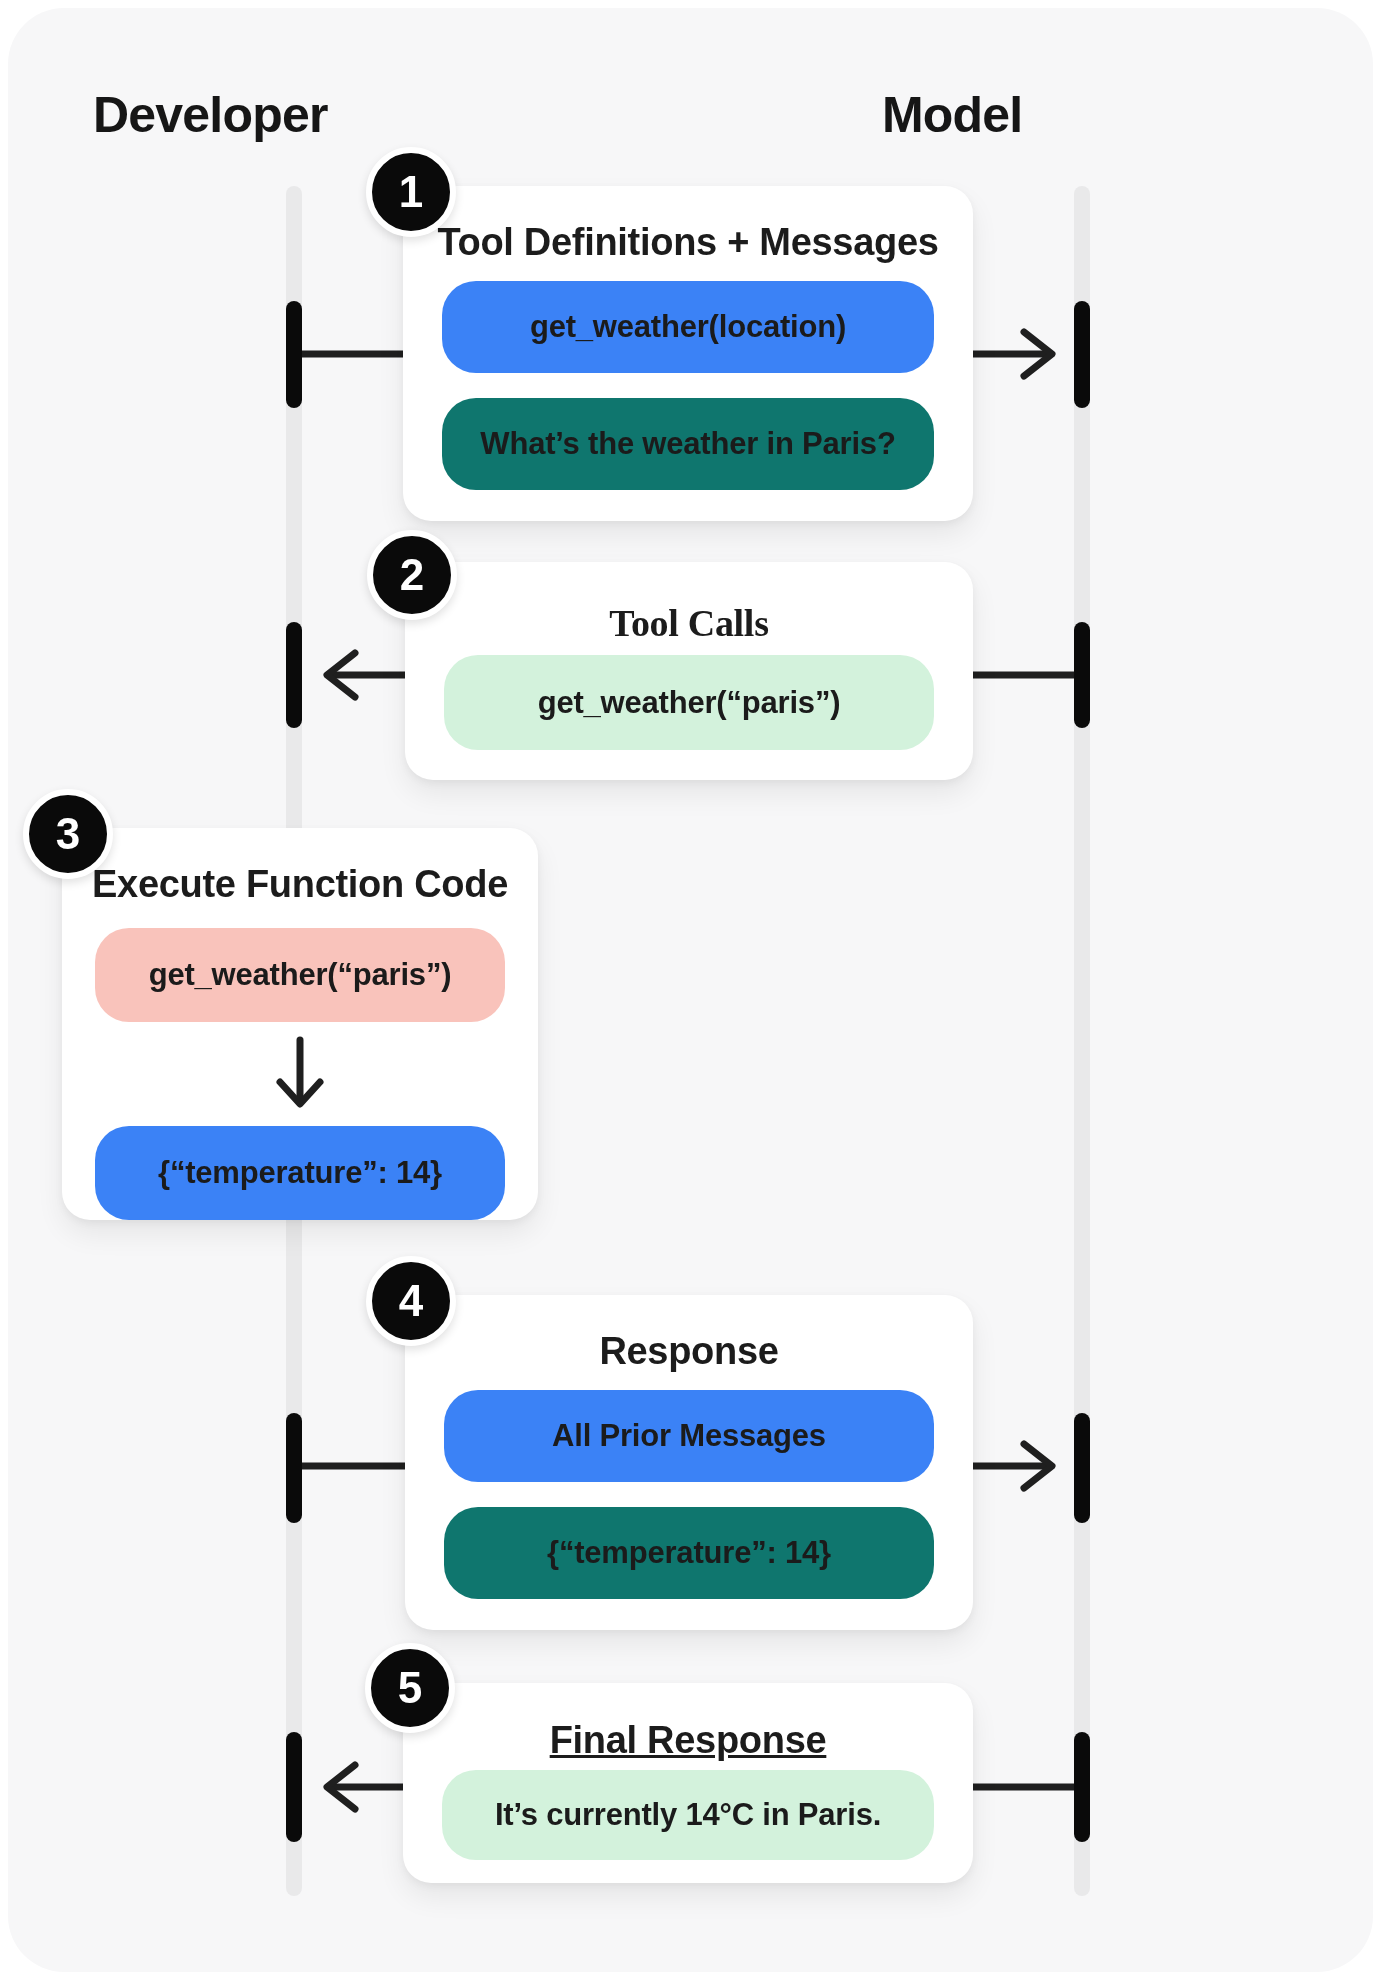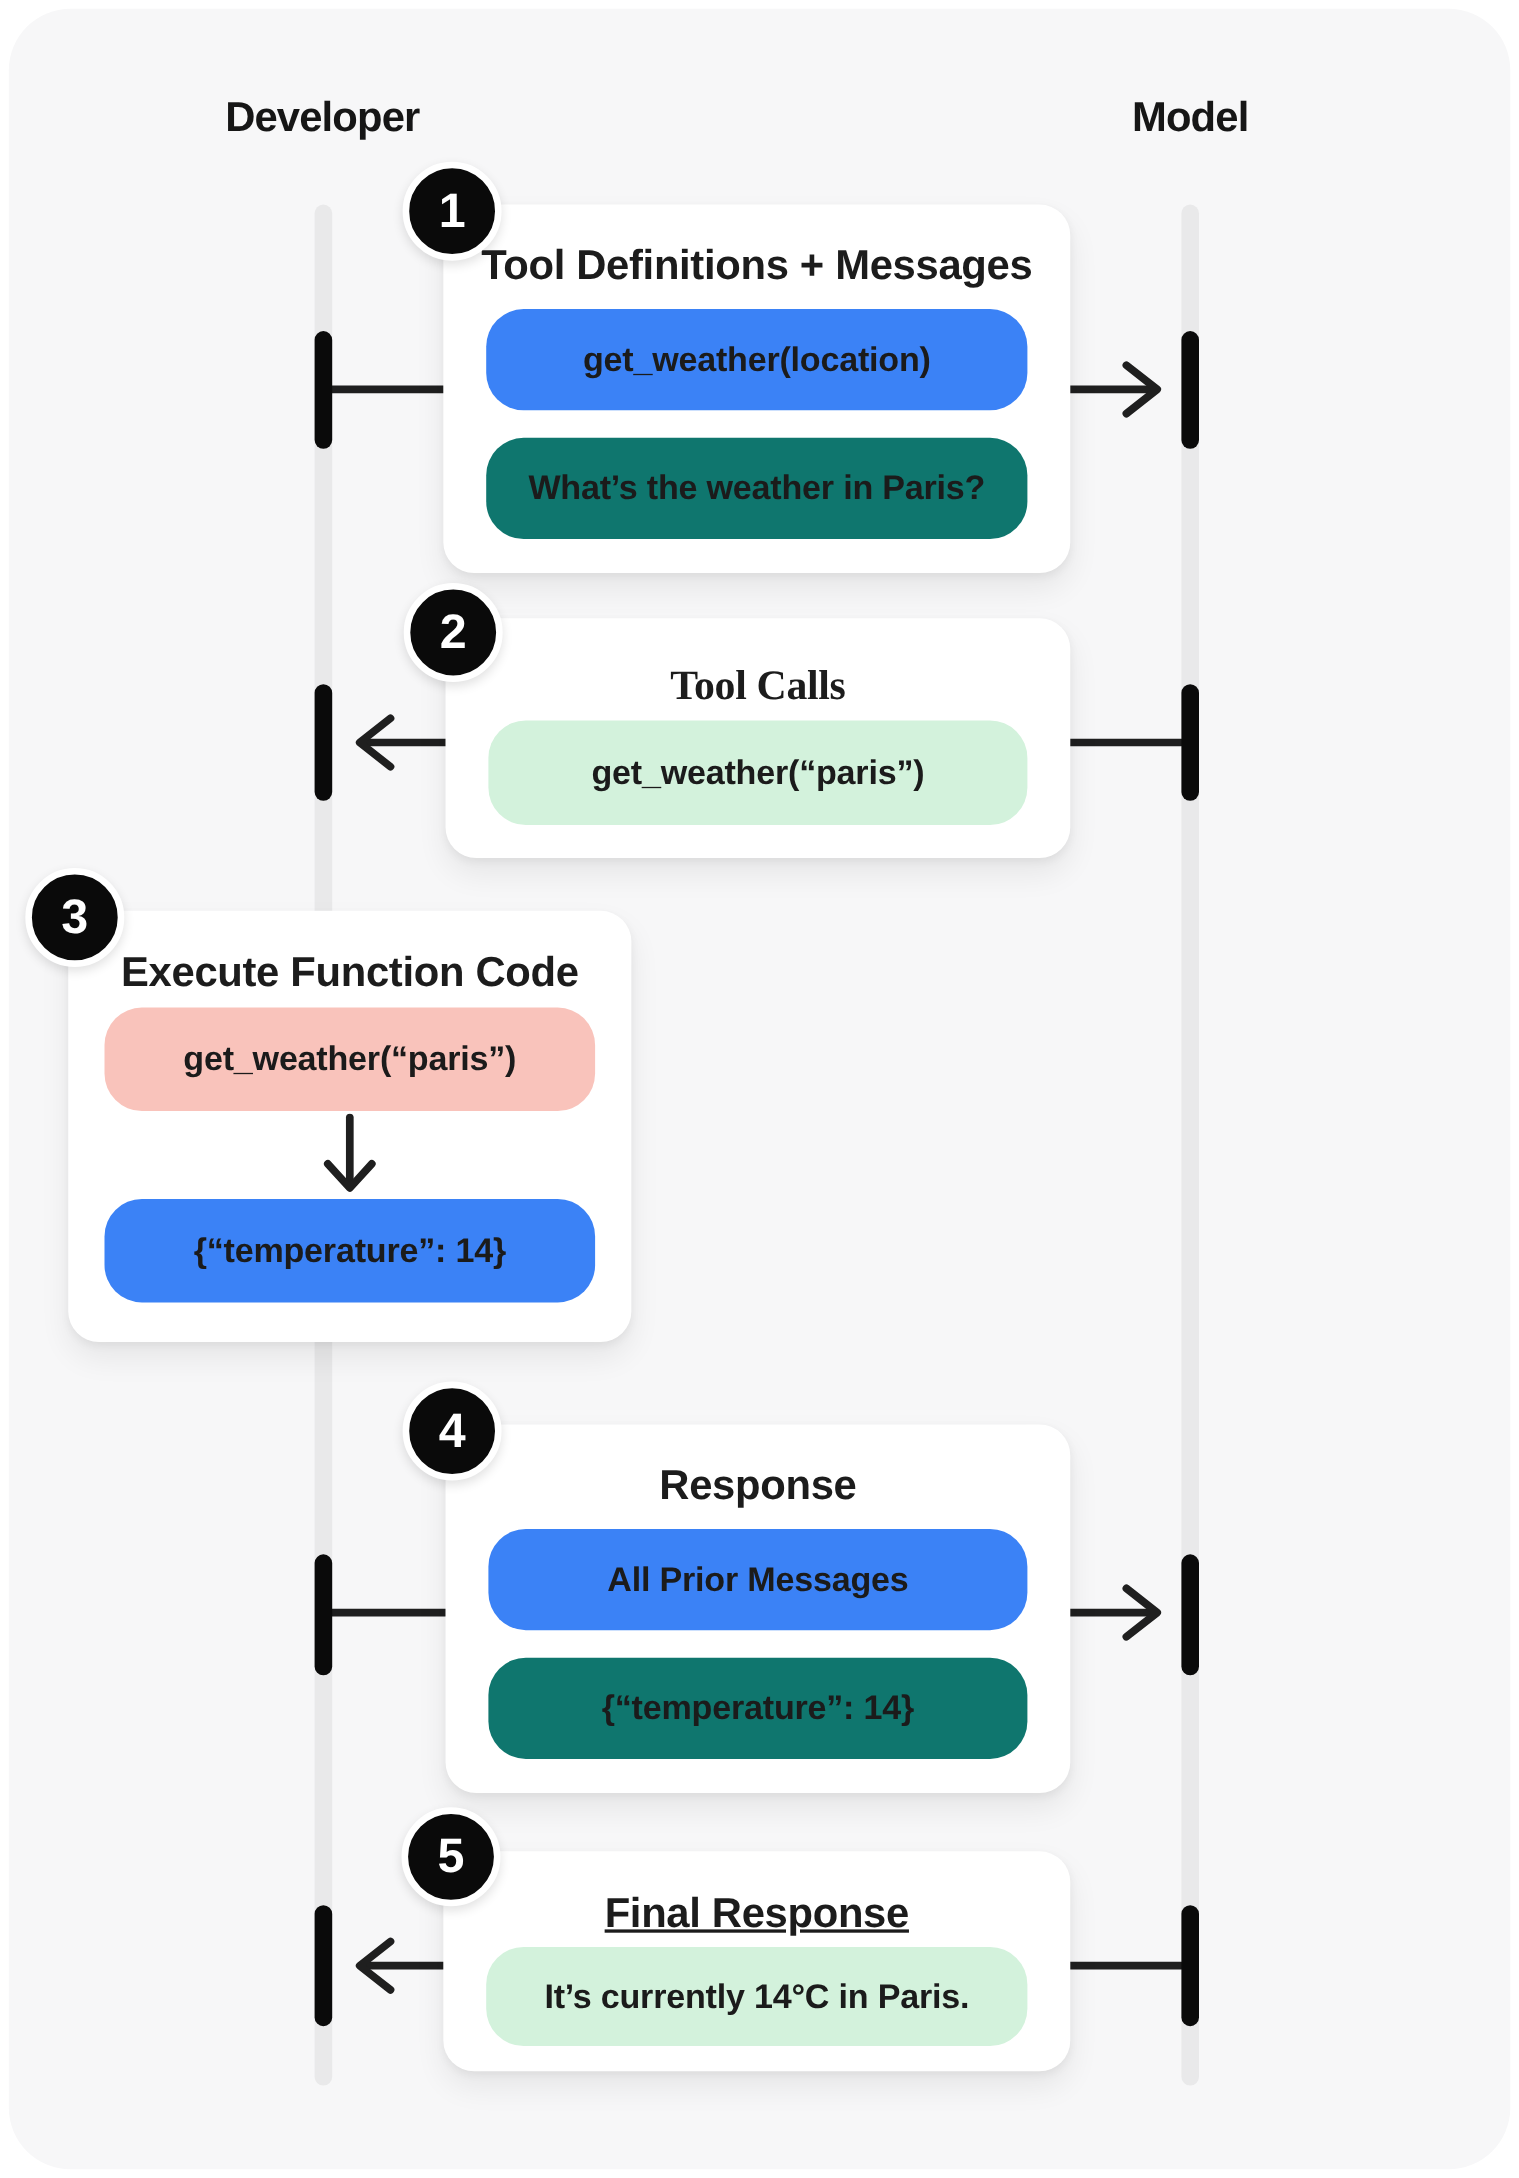--- a/index.html
+++ b/index.html
@@ -1,19 +1,19 @@
 <!DOCTYPE html>
 <html><head>
 <meta charset="utf-8">
 <style>
   html,body{margin:0;padding:0;background:#ffffff;}
   .canvas{position:relative;width:1381px;height:1980px;background:#ffffff;overflow:hidden;
           font-family:"Liberation Sans","DejaVu Sans",sans-serif;}
   .panel{position:absolute;left:8px;top:8px;width:1365px;height:1964px;background:#F7F7F8;border-radius:56px;}
-  .actor-label{position:absolute;top:86px;width:400px;text-align:center;font-size:38px;font-weight:700;
+  .actor-label{position:absolute;top:86px;width:400px;font-size:50px;font-weight:700;
                color:#161616;letter-spacing:-0.8px;}
   .actor-left{left:93px;}
   .actor-right{left:882px;}
   .lifeline{position:absolute;top:186px;width:16px;height:1710px;background:#E9E9EA;border-radius:8px;}
   .lifeline-left{left:286px;}
   .lifeline-right{left:1074px;}
   .actbar{position:absolute;width:16px;background:#0a0a0a;border-radius:8px;z-index:3;}
   .actbar.l{left:286px;} .actbar.r{left:1074px;}
   .bar-1{top:301px;height:107px;}
   .bar-2{top:622px;height:106px;}
@@ -26,21 +26,21 @@
   .card-title{font-size:38px;font-weight:700;color:#1c1c1c;line-height:36px;text-align:center;letter-spacing:-0.3px;}
   .pill{width:calc(100% - 78px);border-radius:34px;display:flex;align-items:center;justify-content:center;
         font-size:31px;font-weight:700;color:#1b1b1b;letter-spacing:-0.2px;flex:0 0 auto;}
   .card-1{left:403px;top:186px;width:570px;height:335px;padding-top:38px;}
   .card-1 .card-title{margin-bottom:21px;}
   .card-1 .pill{height:92px;}
   .card-1 .pill + .pill{margin-top:25px;}
   .card-2{left:405px;top:562px;width:568px;height:218px;padding-top:43px;}
   .card-2 .card-title{margin-bottom:14px;font-family:Liberation Serif, serif;}
   .card-2 .pill{height:95px;}
-  .card-3{left:62px;top:828px;width:512px;height:392px;padding-top:38px;z-index:4;}
+  .card-3{left:62px;top:828px;width:476px;height:392px;padding-top:38px;z-index:4;gap:12px;}
   .card-3 .card-title{margin-bottom:14px;}
   .card-3 .pill{height:94px;width:calc(100% - 66px);}
   .exec-arrow{height:80px;display:flex;align-items:center;justify-content:center;}
   .card-4{left:405px;top:1295px;width:568px;height:335px;padding-top:38px;}
   .card-4 .card-title{margin-bottom:21px;}
   .card-4 .pill{height:92px;}
   .card-4 .pill + .pill{margin-top:25px;}
   .card-5{left:403px;top:1683px;width:570px;height:200px;padding-top:39px;}
   .card-5 .card-title{margin-bottom:12px;text-decoration:underline;}
   .card-5 .pill{height:90px;}

